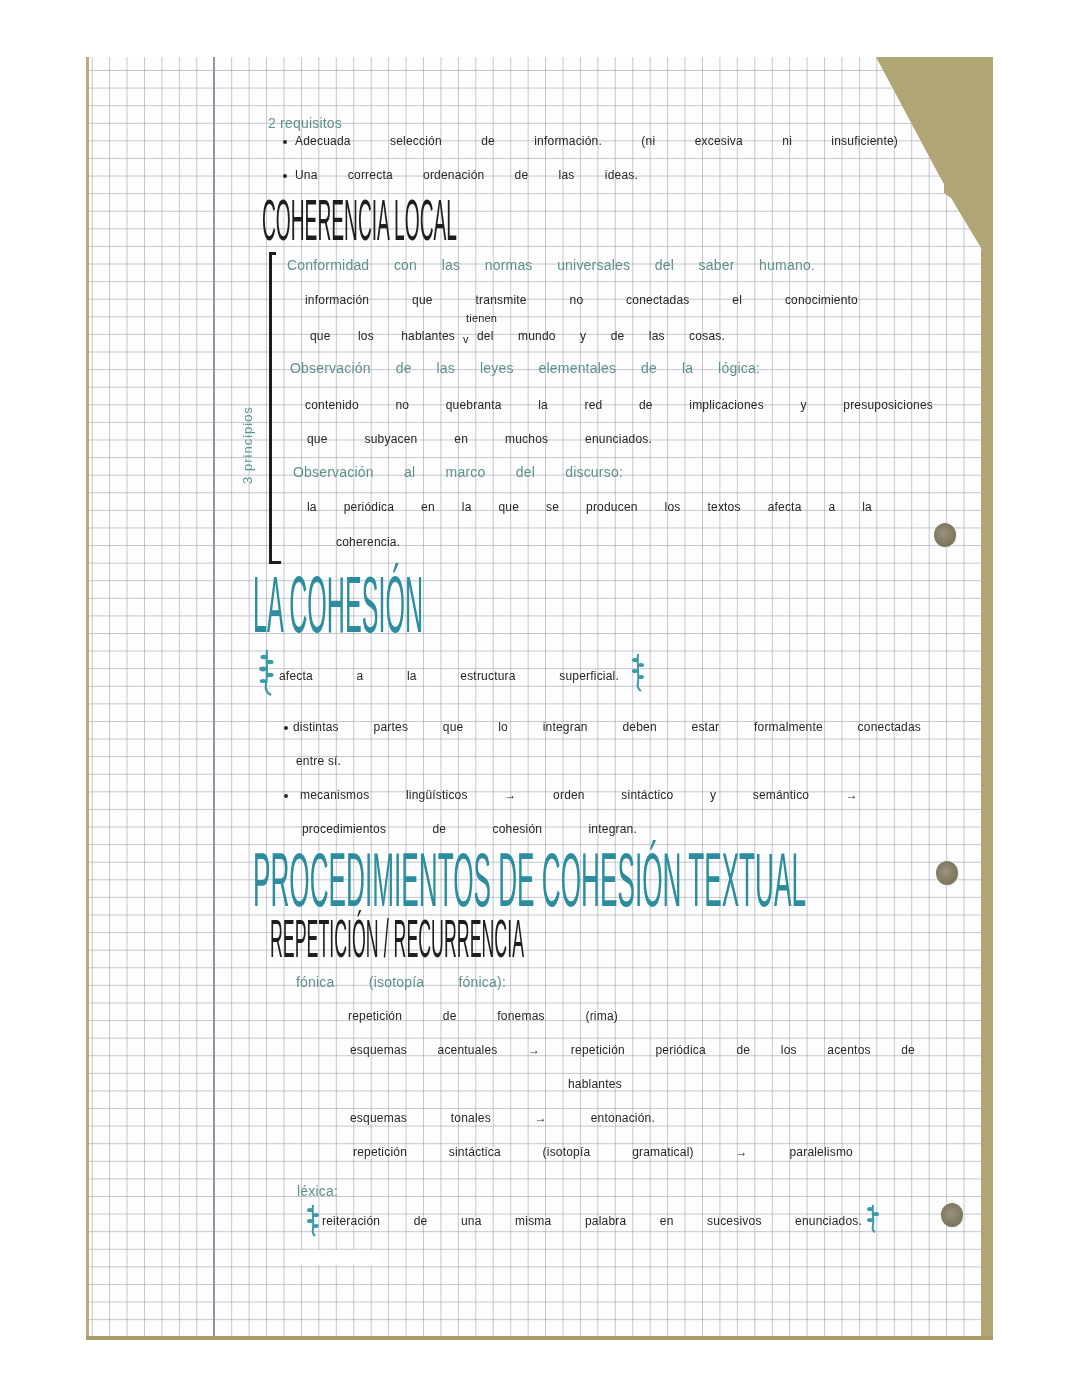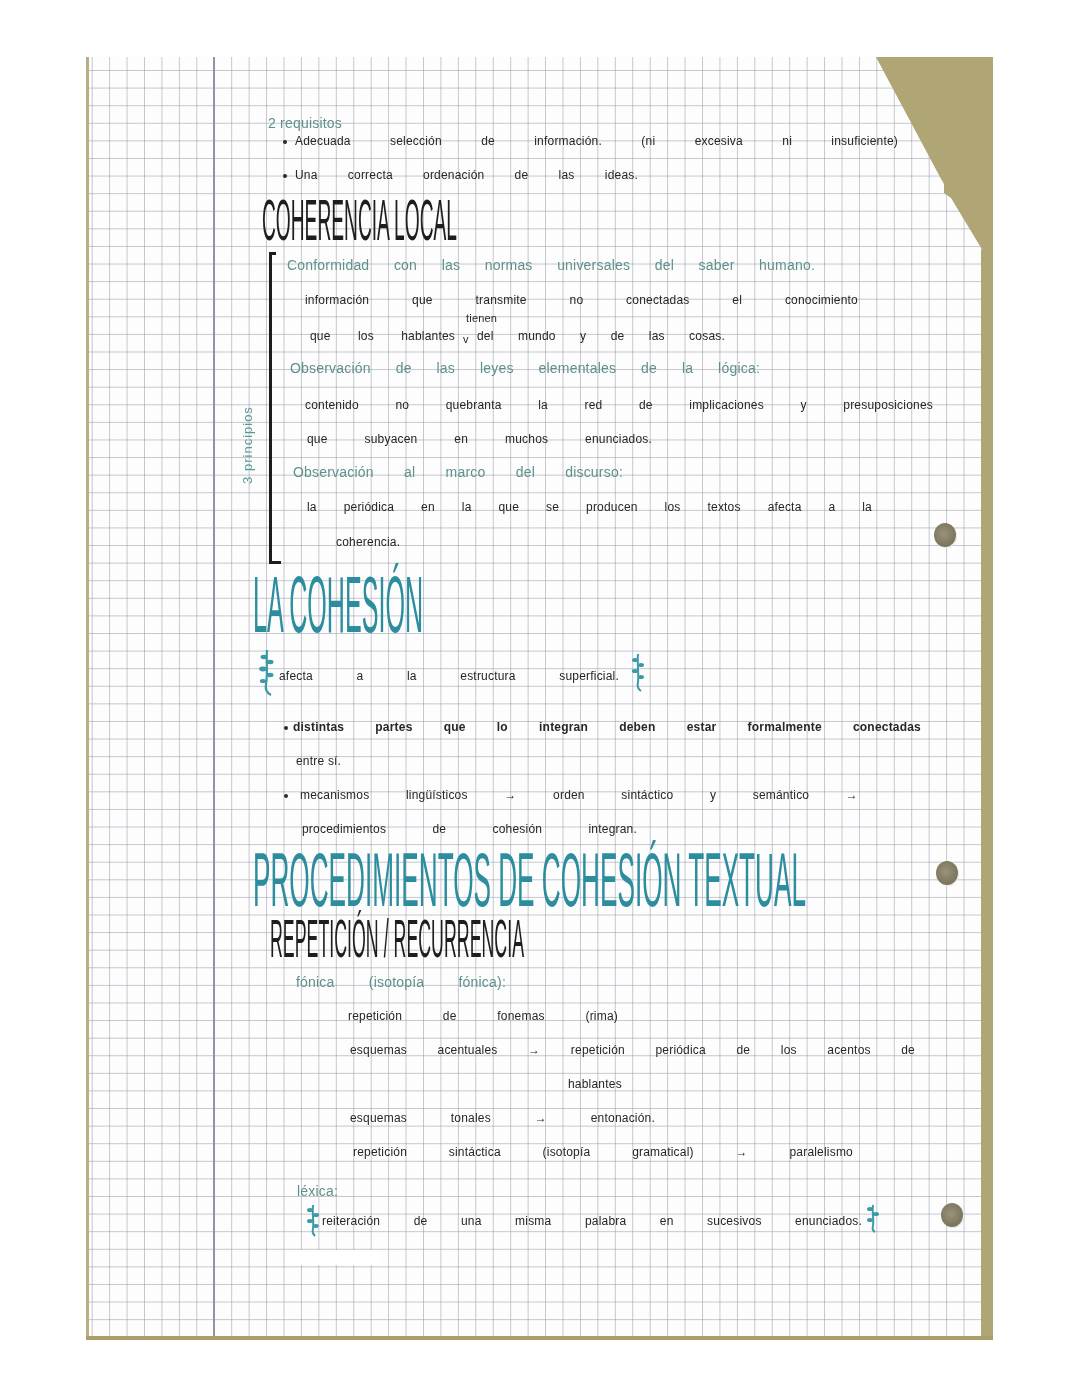--- a/index.html
+++ b/index.html
@@ -116,21 +116,21 @@
 <div class="ln" style="left:279px; top:665px; width:340px;">afecta a la estructura superficial.</div>
 <svg class="sprig" style="left:630px; top:652px;" width="16" height="40" viewBox="0 0 16 40">
   <path d="M8 2 C7 12, 9 22, 8 30 C7 34, 8 37, 11 39" stroke="#3a9aa6" stroke-width="2" fill="none"></path>
   <ellipse cx="5" cy="8" rx="3" ry="2" fill="#3a9aa6"></ellipse>
   <ellipse cx="11" cy="13" rx="3" ry="2" fill="#3a9aa6"></ellipse>
   <ellipse cx="5" cy="19" rx="3.2" ry="2.1" fill="#3a9aa6"></ellipse>
   <ellipse cx="11" cy="25" rx="3" ry="2" fill="#3a9aa6"></ellipse>
 </svg>
 
 <div class="dot" style="left:284px; top:726px;"></div>
-<div class="ln" style="left:293px; top:716px; width:628px;font-weight:bold;">distintas partes que lo integran deben estar formalmente conectadas</div>
+<div class="ln" style="left:293px; top:716px; width:628px;">distintas partes que lo integran deben estar formalmente conectadas</div>
 <div class="ln free" style="left:296px; top:750px;">entre sí.</div>
 
 <div class="dot" style="left:284px; top:794px;"></div>
 <div class="ln" style="left:300px; top:784px; width:558px;">mecanismos lingüísticos → orden sintáctico y semántico →</div>
 <div class="ln" style="left:302px; top:818px; width:335px;">procedimientos de cohesión integran.</div>
 
 <svg class="heading-svg" style="left:253px; top:842px;" width="553" height="66">
   <text x="0" y="64" font-size="76" fill="#2b8d9e" textLength="553" lengthAdjust="spacingAndGlyphs">PROCEDIMIENTOS DE COHESIÓN TEXTUAL</text>
 </svg>
 

